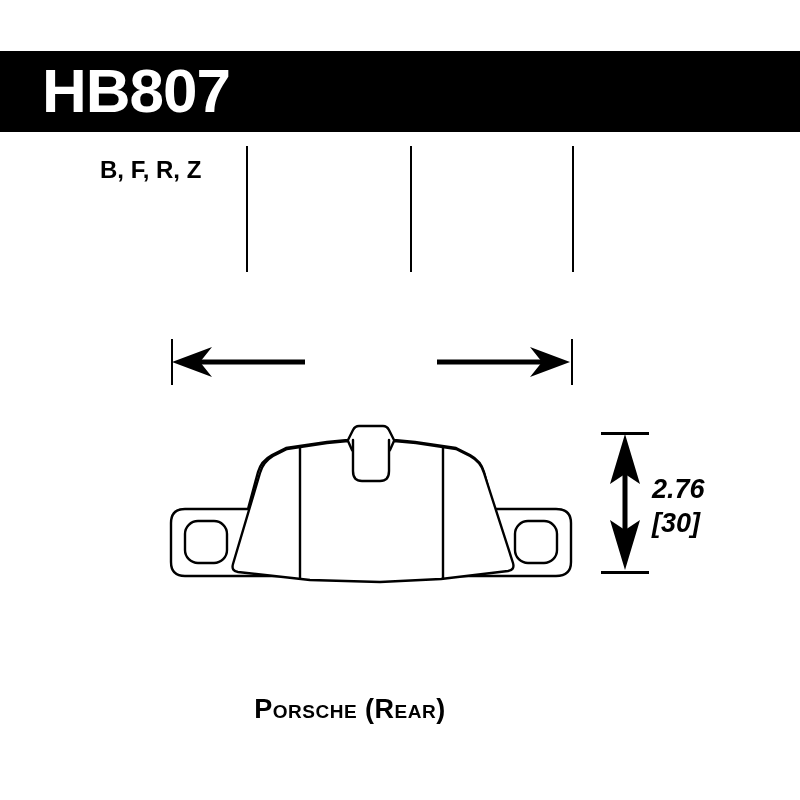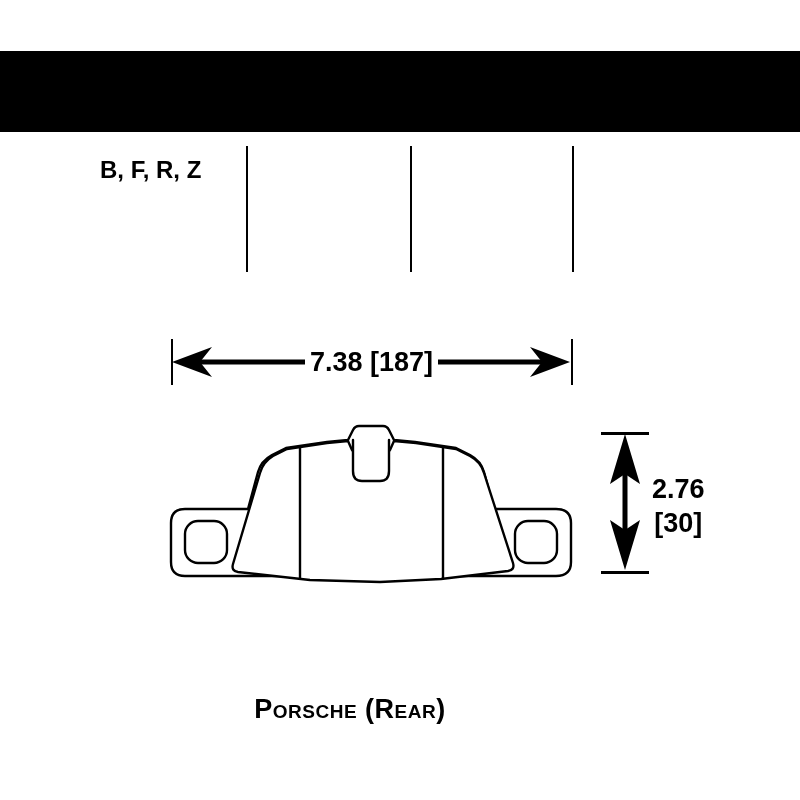--- a/index.html
+++ b/index.html
@@ -83,22 +83,23 @@
   #ext-right { left: 571px; top: 339px; }
 
   
   #dim-height-label {
     position: absolute;
     left: 652px;
     top: 472px;
     font-size: 27px;
     font-weight: bold;
     line-height: 34px;
-    text-align: center;
-    white-space: nowrap;
+    text-align: left;
+    white-space: nowrap;
+    font-style: italic;
   }
   .ext-h {
     position: absolute;
     height: 3px;
     width: 48px;
     left: 601px;
     background: #000000;
   }
   #ext-top    { top: 432px; }
   #ext-bottom { top: 571px; }
@@ -123,20 +124,21 @@
     top: 0;
     pointer-events: none;
   }
 </style>
 </head>
 <body>
 
 <div id="sheet">
 
   <div id="title-bar"></div>
+  <div id="part-number">HB807</div>
 
   <div class="spec-text" id="compounds">B, F, R, Z</div>
 
   <div class="divider" id="divider-1"></div>
   <div class="divider" id="divider-2"></div>
   <div class="divider" id="divider-3"></div>
 
   <div class="ext-v" id="ext-left"></div>
   <div class="ext-v" id="ext-right"></div>
 
@@ -154,21 +156,20 @@
       <rect x="437" y="359.5" width="105" height="5"></rect>
     </g>
 
     <g fill="#000000" stroke="none">
       <polygon points="625,434 610,484 625,474 640,484"></polygon>
       <polygon points="625,570 610,520 625,530 640,520"></polygon>
       <rect x="622.5" y="474" width="5" height="56"></rect>
     </g>
   </svg>
 
-  <div id="dim-width-label">7.38  [187]</div>
 
   <div id="dim-height-label">
     <div>2.76</div>
     <div>[30]</div>
   </div>
 
   <svg id="pad-svg" width="800" height="800" viewBox="0 0 800 800">
     <g fill="#ffffff" stroke="#000000" stroke-width="2.4" stroke-linejoin="round" stroke-linecap="round">
 
       <path d="

